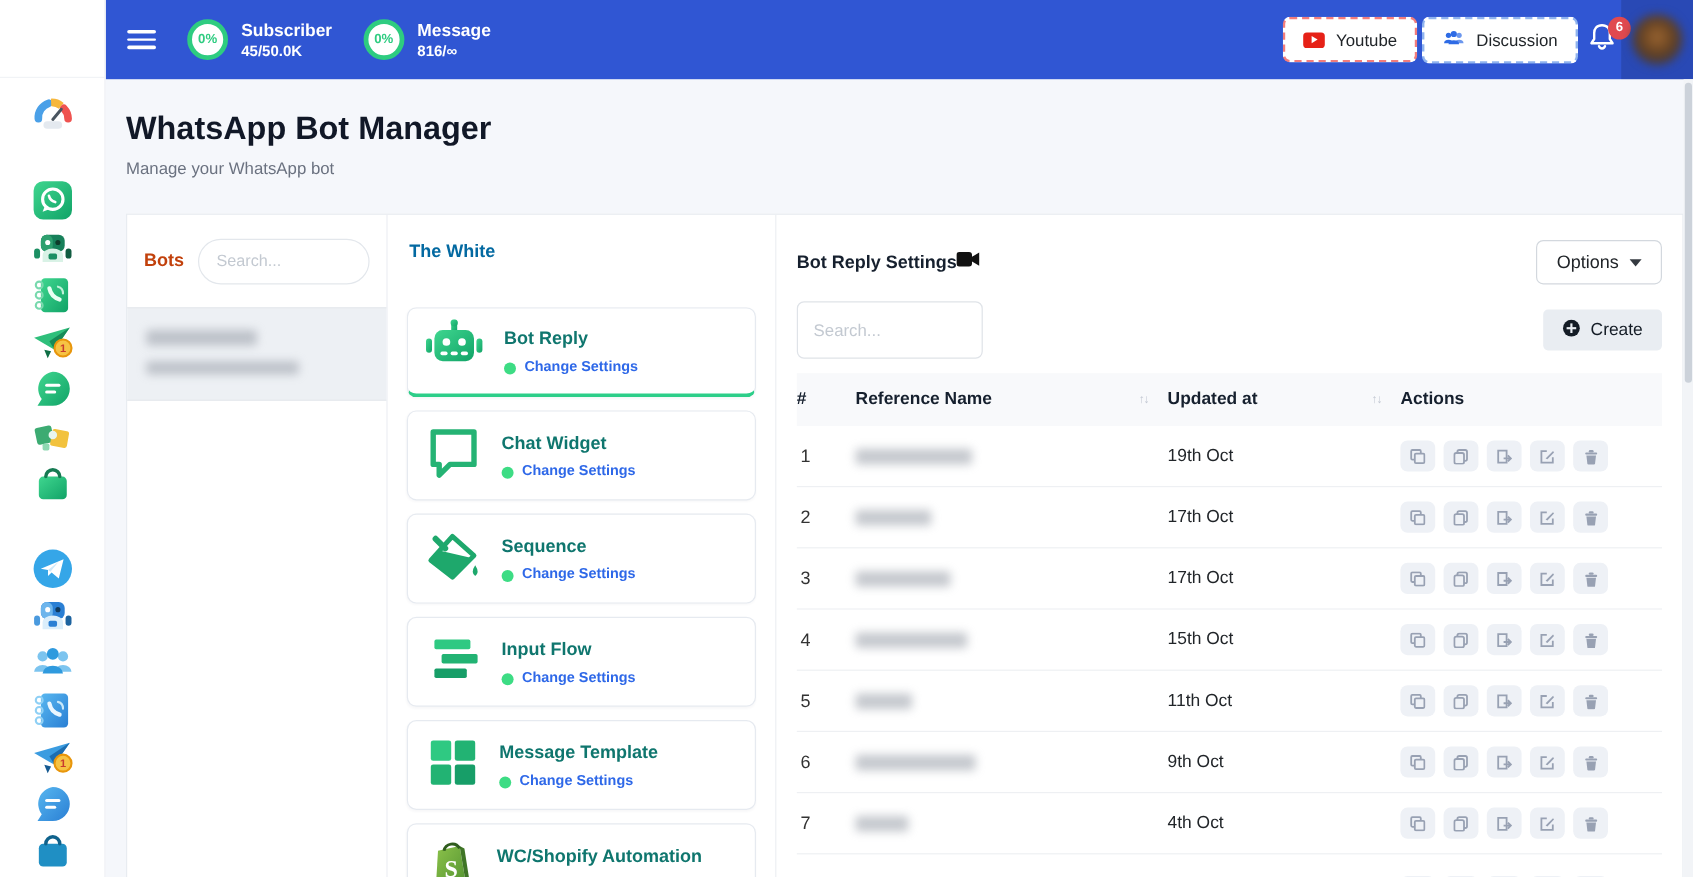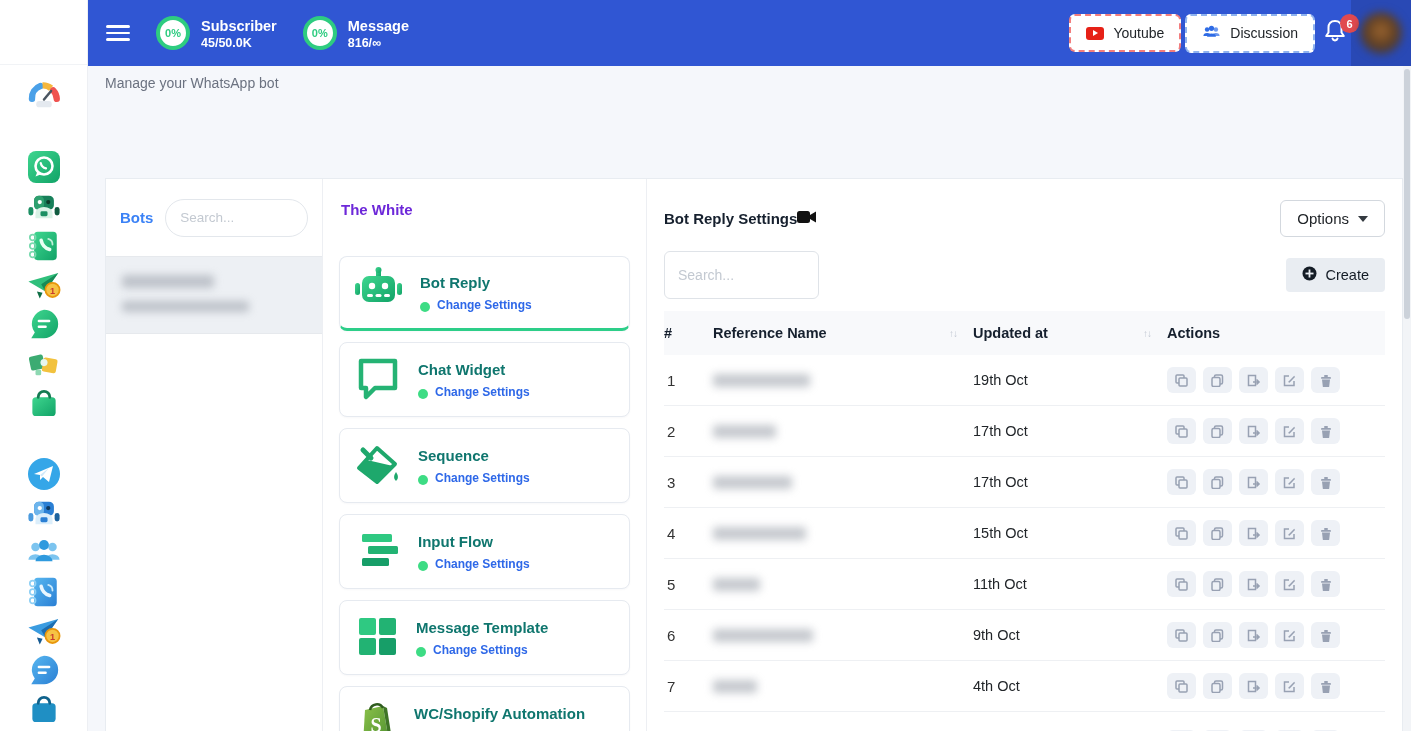--- a/index.html
+++ b/index.html
@@ -48,33 +48,33 @@
   .main { position:absolute; left:88px; top:66px; right:8px; bottom:0; overflow:hidden; }
   .page-title { margin:26px 0 0 17px; font-size:27px; font-weight:700; color:#111827; }
   .page-sub { margin:9px 0 0 17px; font-size:14px; color:#6b7280; }
 
   .card { position:absolute; left:17px; right:0; top:112px; height:720px; background:#fff;
           border:1px solid #e8ecf1; display:flex; }
 
   
   .col-bots { width:217px; border-right:1px solid #edeff3; }
   .bots-head { display:flex; align-items:center; gap:12px; padding:19px 14px; height:77px; }
-  .bots-title { font-size:15px; font-weight:700; color:#3b82f6; }
+  .bots-title { font-size:15px; font-weight:700; color:#c2410c; }
   .search-pill { flex:1; min-width:0; height:38px; border:1px solid #e3e7ec; border-radius:20px; padding:0 14px;
                  font-size:13.5px; color:#374151; outline:none; font-family:"Liberation Sans",sans-serif; }
   .search-pill::placeholder { color:#c3c9d1; }
   .bot-item { height:78px; background:#edf0f4; border-top:1px solid #e6e9ed; border-bottom:1px solid #e6e9ed;
               padding:18px 16px; cursor:pointer; }
   .redact { background:#969ca6; opacity:.55; filter:blur(4px); border-radius:2px; height:13px; }
   .bot-item .l1 { width:92px; }
   .bot-item .l2 { width:127px; height:11px; margin-top:13px; }
 
   
   .col-settings { width:324px; border-right:1px solid #edeff3; padding:0 16px; }
-  .col2-title { font-size:15px; font-weight:700; color:#6d28d9; padding:22px 2px 0; height:77px; }
+  .col2-title { font-size:15px; font-weight:700; color:#0369a1; padding:22px 2px 0; height:77px; }
   .scard { border:1px solid #e6eaf0; border-radius:8px; height:75px; margin-bottom:11px; background:#fff;
            display:flex; align-items:center; gap:15px; padding:0 13px; cursor:pointer; box-shadow:0 1px 2px rgba(30,40,60,.03); }
   .scard.active { border-bottom:3px solid #2dce89; }
   .scard .ttl { font-size:15px; font-weight:600; color:#0f766e; }
   .scard .link-row { display:flex; align-items:flex-end; gap:7px; margin-top:7px; }
   .dot { width:10px; height:10px; border-radius:50%; background:#3ddc84; }
   .chg-link { font-size:12px; font-weight:700; color:#2e68e8; cursor:pointer; }
 
   
   .col-table { flex:1; padding:0 17px; min-width:0; }
@@ -330,20 +330,21 @@
       <div class="avatar"></div>
     </div>
   </div>
 </header>
 
 <div class="pagescroll">
   <div class="thumb"></div>
 </div>
 
 <main class="main">
+  <h1 class="page-title">WhatsApp Bot Manager</h1>
   <div class="page-sub">Manage your WhatsApp bot</div>
 
   <div class="card">
 
     <section class="col-bots">
       <div class="bots-head">
         <span class="bots-title">Bots</span>
         <input class="search-pill" type="text" placeholder="Search..." style="">
       </div>
       <div class="bot-item">

